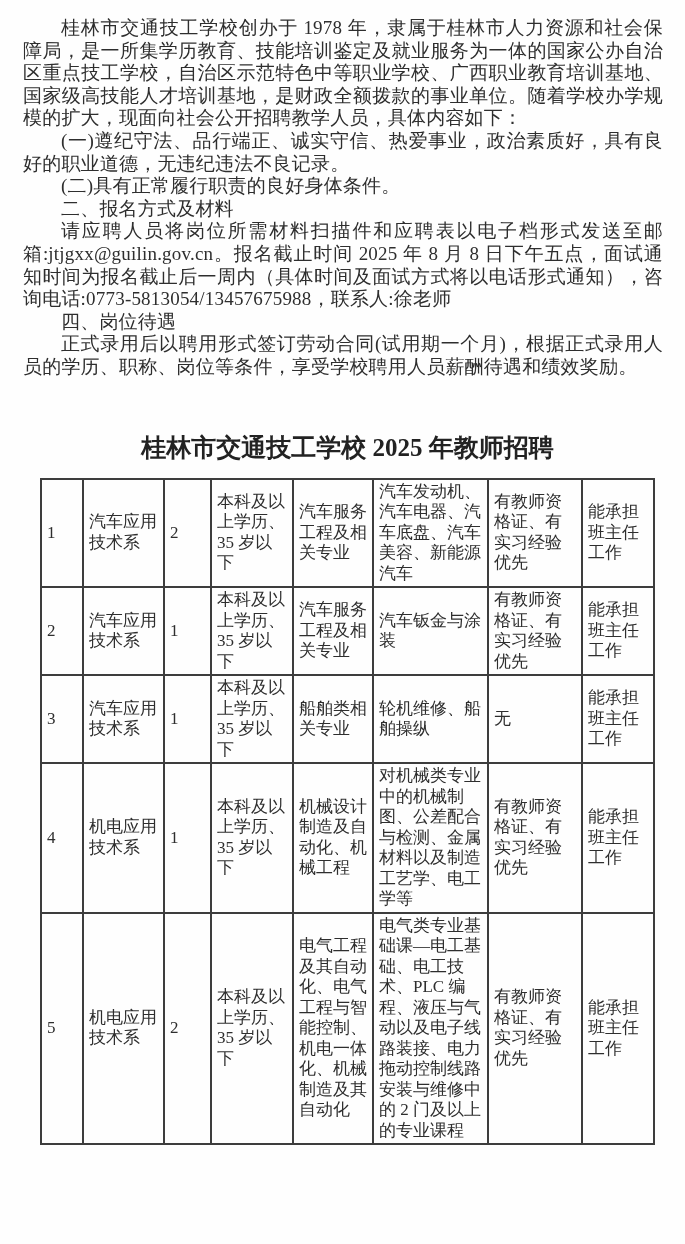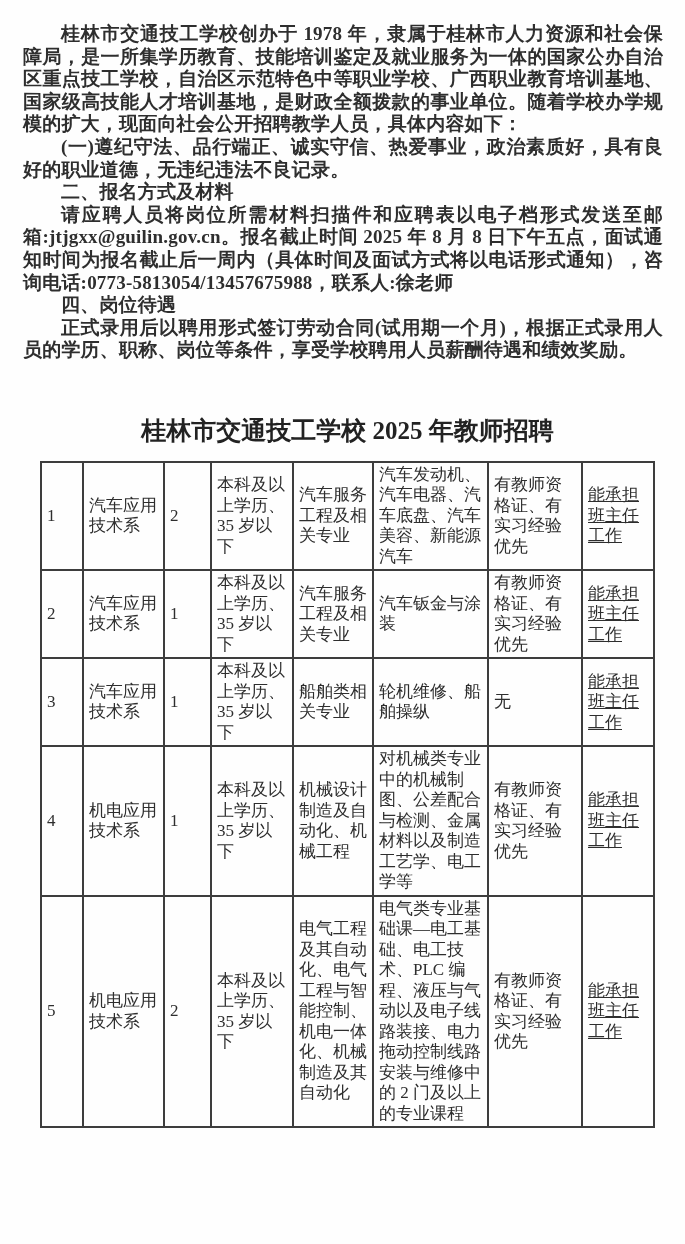--- a/index.html
+++ b/index.html
@@ -10,22 +10,21 @@
   }
   .page {
     position: relative;
     width: 685px;
     height: 1244px;
     background: #fefefe;
     color: #2e2e2e;
     overflow: hidden;
   }
   .textblock {
-    padding: 23px 22px 0 23px;
-    font-weight: bold;
+    padding: 17px 22px 0 23px;
   }
   .textblock p {
     margin: 0;
     font-size: 19px;
     line-height: 22.6px;
     text-align: justify;
     text-indent: 2em;
     letter-spacing: 0.2px;
     color: #2e2e2e;
   }
@@ -49,31 +48,32 @@
     line-height: 20.5px;
     font-weight: normal;
     vertical-align: middle;
     color: #2e2e2e;
     padding: 2px 5px;
     overflow: hidden;
   }
   table.jobs th { text-align: center; line-height: 21px; }
   td.c-center { text-align: left; }
   td.c-left   { text-align: left; }
-  td.c-other  { text-align: left; padding: 2px 10px; text-decoration: underline; }
+  td.c-other  { text-align: left; padding: 2px 10px; }
   td.c-dept   { text-align: left; padding: 2px 6px; }
 </style>
 </head>
 <body>
 
 <div class="page">
 
   <div class="textblock">
     <p>桂林市交通技工学校创办于 1978 年，隶属于桂林市人力资源和社会保障局，是一所集学历教育、技能培训鉴定及就业服务为一体的国家公办自治区重点技工学校，自治区示范特色中等职业学校、广西职业教育培训基地、国家级高技能人才培训基地，是财政全额拨款的事业单位。随着学校办学规模的扩大，现面向社会公开招聘教学人员，具体内容如下：</p>
     <p>(一)遵纪守法、品行端正、诚实守信、热爱事业，政治素质好，具有良好的职业道德，无违纪违法不良记录。</p>
+    <p>(二)具有正常履行职责的良好身体条件。</p>
     <p>二、报名方式及材料</p>
     <p>请应聘人员将岗位所需材料扫描件和应聘表以电子档形式发送至邮箱:jtjgxx@guilin.gov.cn。报名截止时间 2025 年 8 月 8 日下午五点，面试通知时间为报名截止后一周内（具体时间及面试方式将以电话形式通知），咨询电话:0773-5813054/13457675988，联系人:徐老师</p>
     <p>四、岗位待遇</p>
     <p>正式录用后以聘用形式签订劳动合同(试用期一个月)，根据正式录用人员的学历、职称、岗位等条件，享受学校聘用人员薪酬待遇和绩效奖励。</p>
   </div>
 
   <div class="table-title">桂林市交通技工学校 2025 年教师招聘</div>
 
   <table class="jobs">
     <colgroup>

